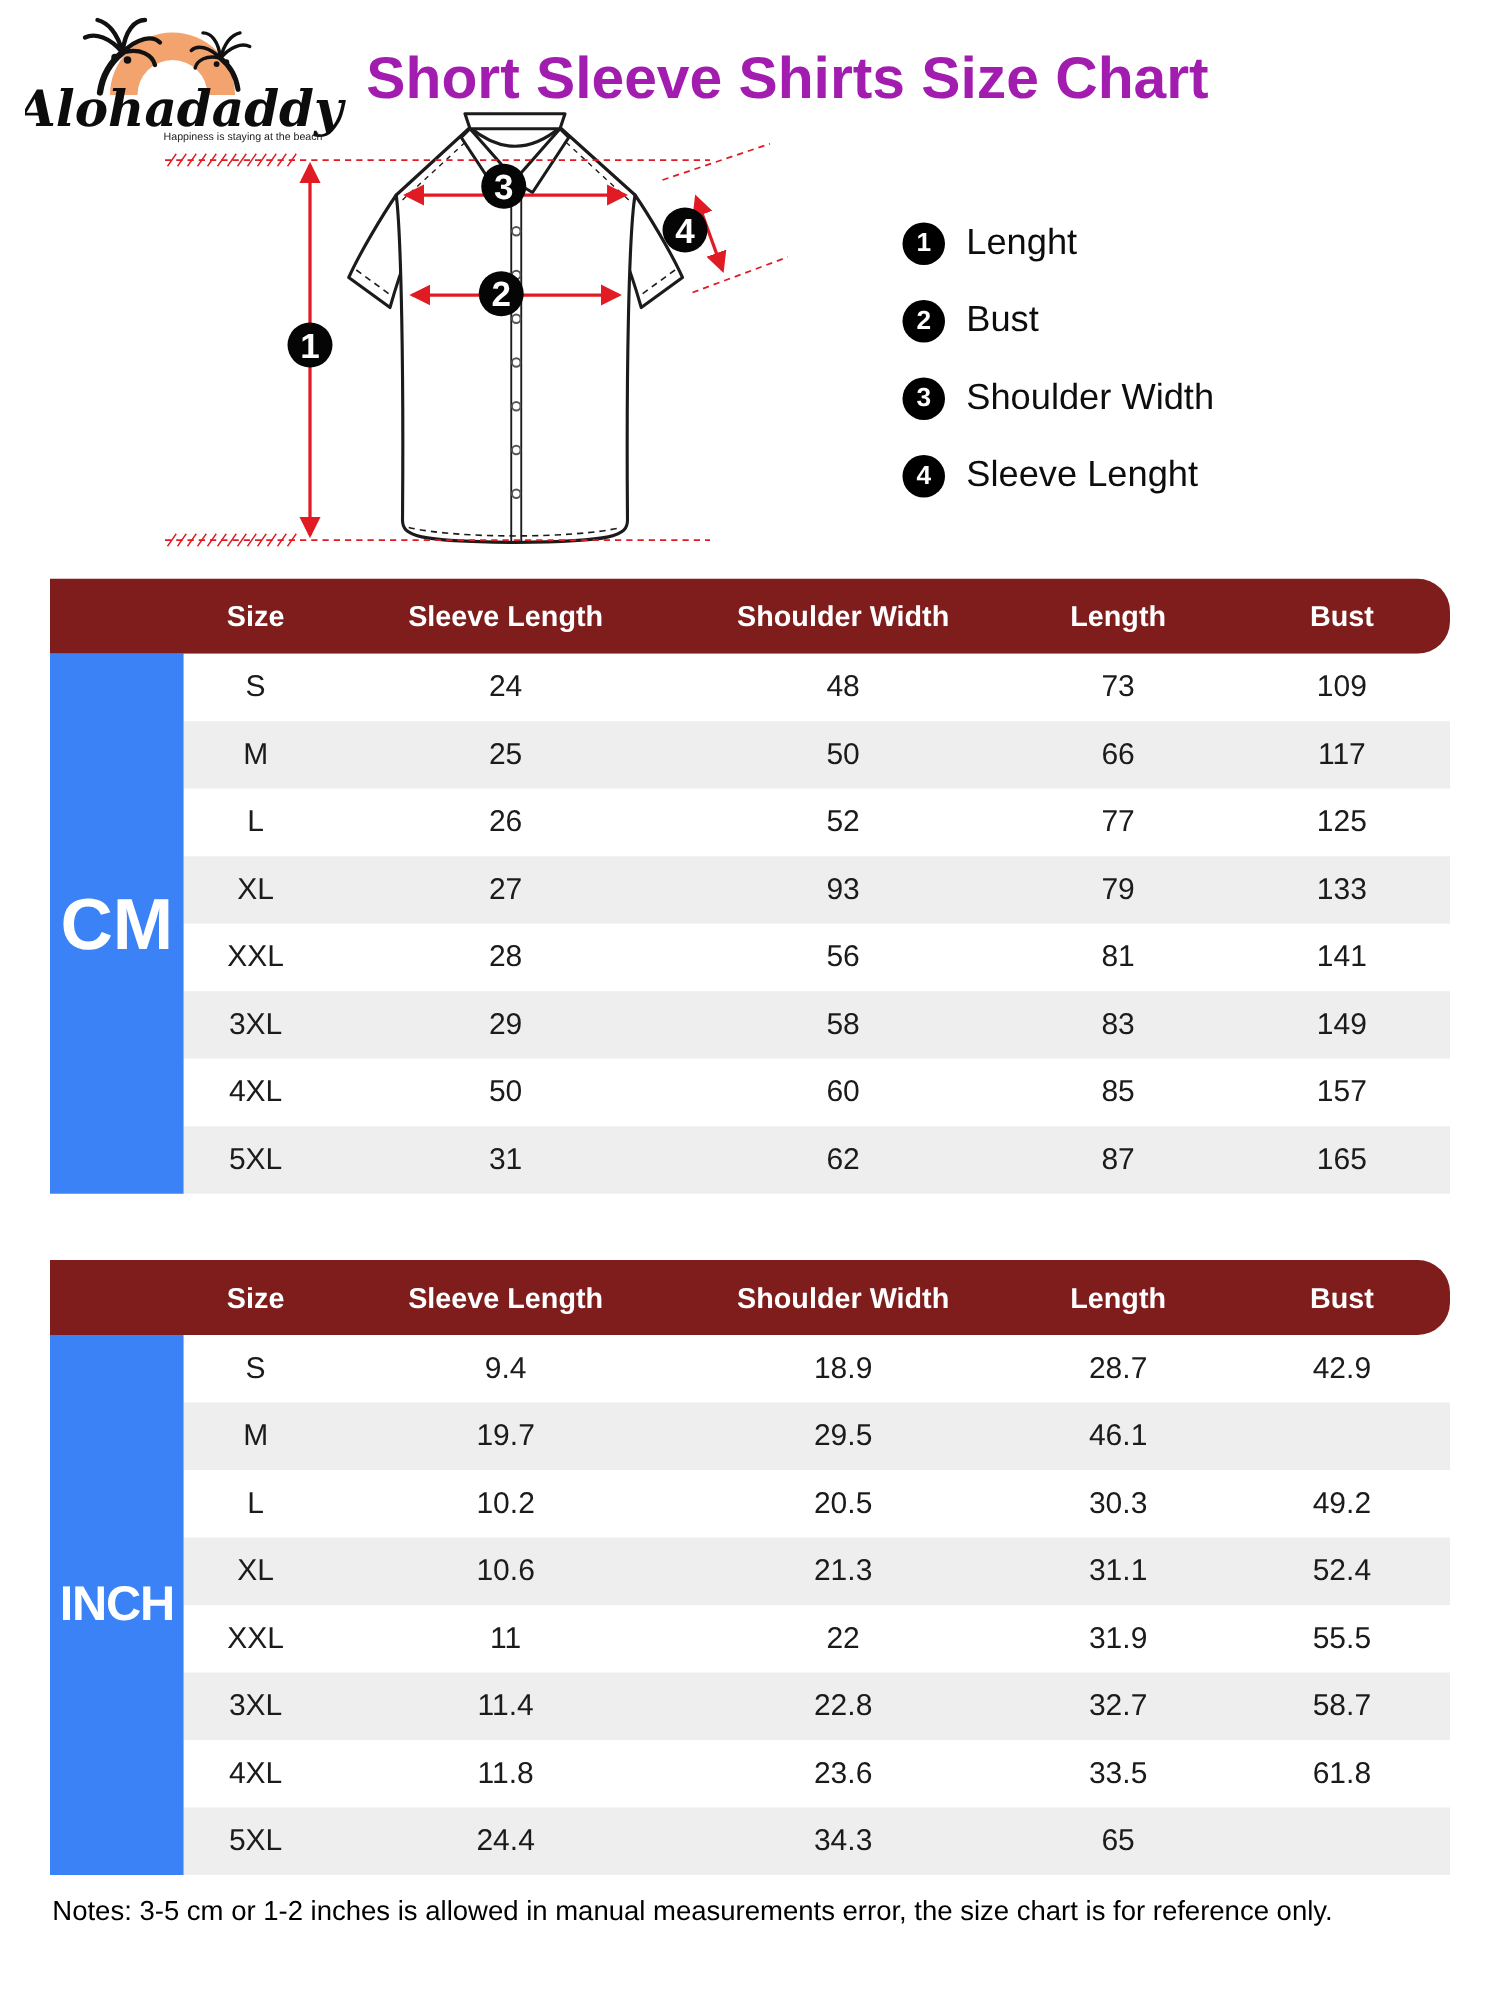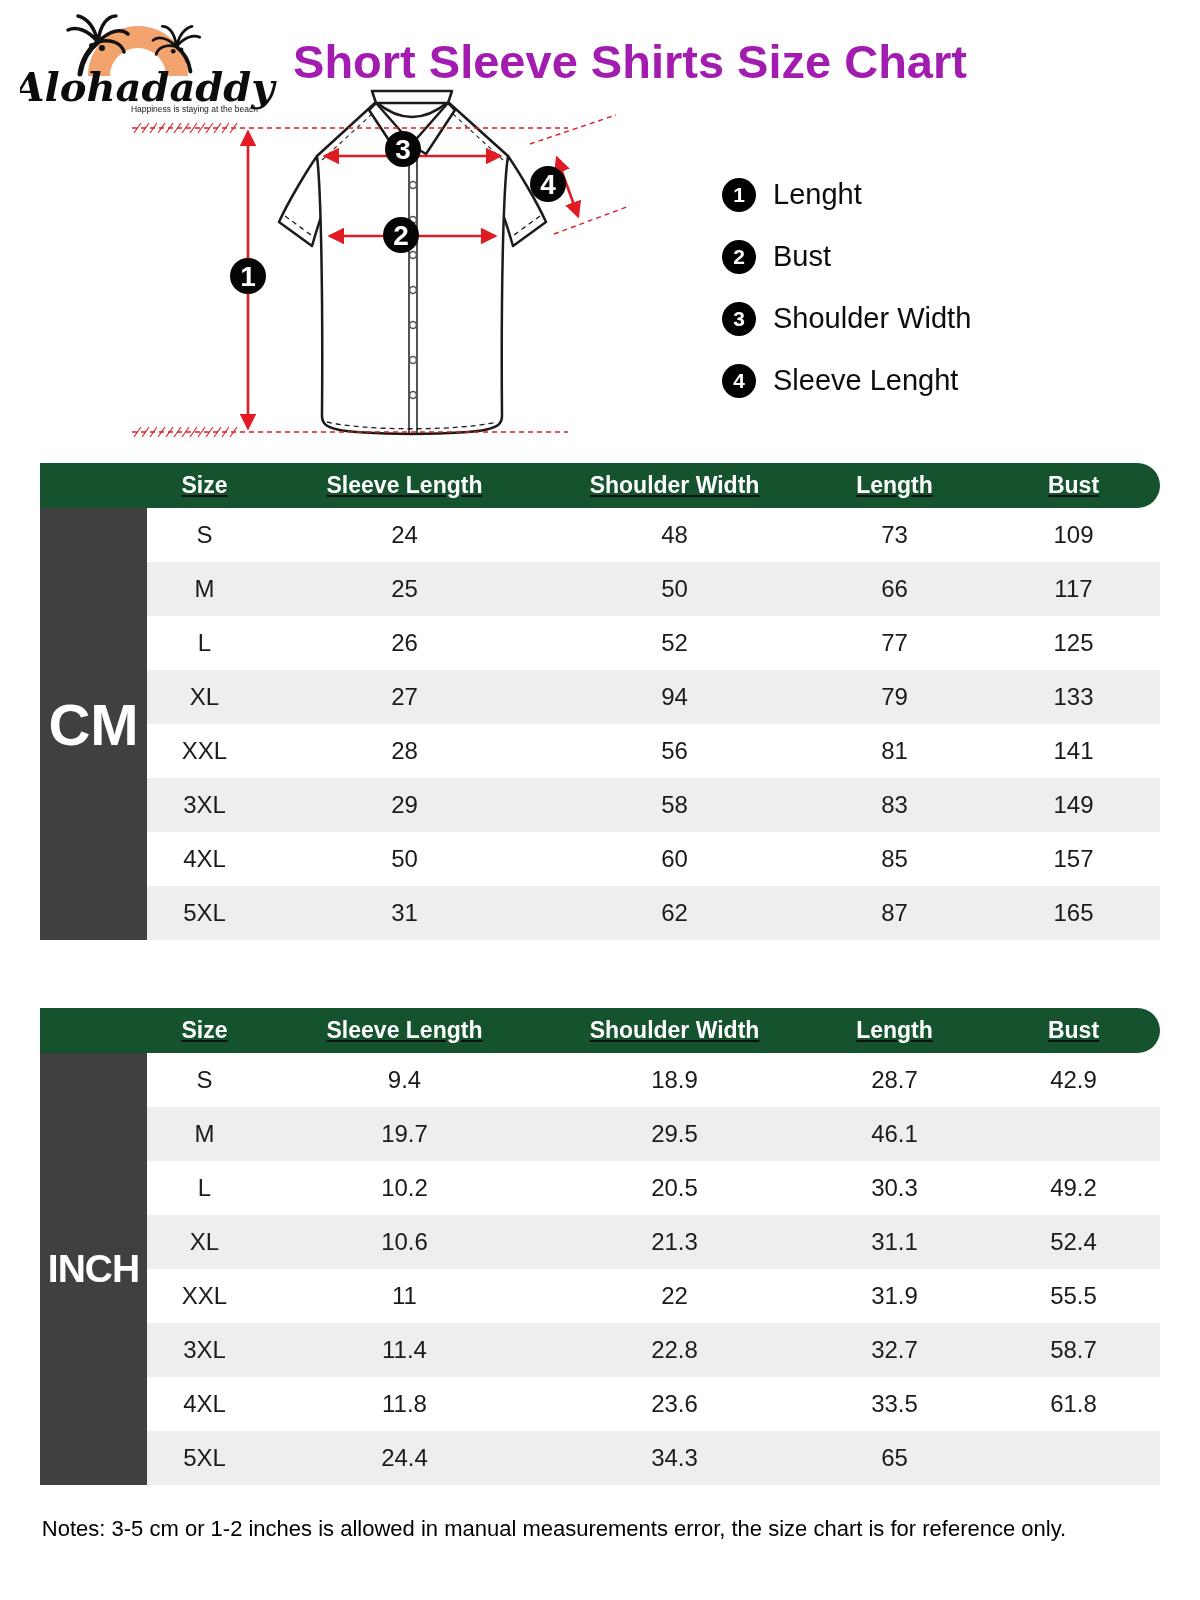--- a/index.html
+++ b/index.html
@@ -28,26 +28,26 @@
     justify-content:center; margin-right:17px; flex:0 0 34px;
   }
   .legend-label { font-size:29px; color:#0d0d0d; }
 
   
   .sizetable { position:absolute; left:40px; width:1120px; }
   #table-cm   { top:463px; }
   #table-inch { top:1008px; }
   .thead {
     display:grid; grid-template-columns:107px 115px 285px 255px 185px 173px;
-    height:45px; background:#14532d; border-radius:0 26px 26px 0; align-items:center;text-decoration:underline;
+    height:60px; background:#7f1d1d; border-radius:0 26px 26px 0; align-items:center;
   }
   .hcell { text-align:center; color:#fff; font-weight:700; font-size:23px; }
   .tbody { display:flex; }
   .unitcell {
-    width:107px; background:#404040; color:#fff; display:flex;
+    width:107px; background:#3b82f6; color:#fff; display:flex;
     align-items:center; justify-content:center; font-weight:700;
   }
   #table-cm .unitcell { font-size:58px; }
   #table-inch .unitcell { font-size:39px; letter-spacing:-1px; }
   .rows { flex:1; }
   .trow {
     display:grid; grid-template-columns:115px 285px 255px 185px 173px;
     height:54px; align-items:center; background:#fff;
   }
   .trow.alt { background:var(--row-alt,#eeeeee); }
@@ -189,21 +189,21 @@
         <div class="trow">
           <div class="cell">L</div>
           <div class="cell">26</div>
           <div class="cell">52</div>
           <div class="cell">77</div>
           <div class="cell">125</div>
         </div>
         <div class="trow alt">
           <div class="cell">XL</div>
           <div class="cell">27</div>
-          <div class="cell">94</div>
+          <div class="cell">93</div>
           <div class="cell">79</div>
           <div class="cell">133</div>
         </div>
         <div class="trow">
           <div class="cell">XXL</div>
           <div class="cell">28</div>
           <div class="cell">56</div>
           <div class="cell">81</div>
           <div class="cell">141</div>
         </div>

